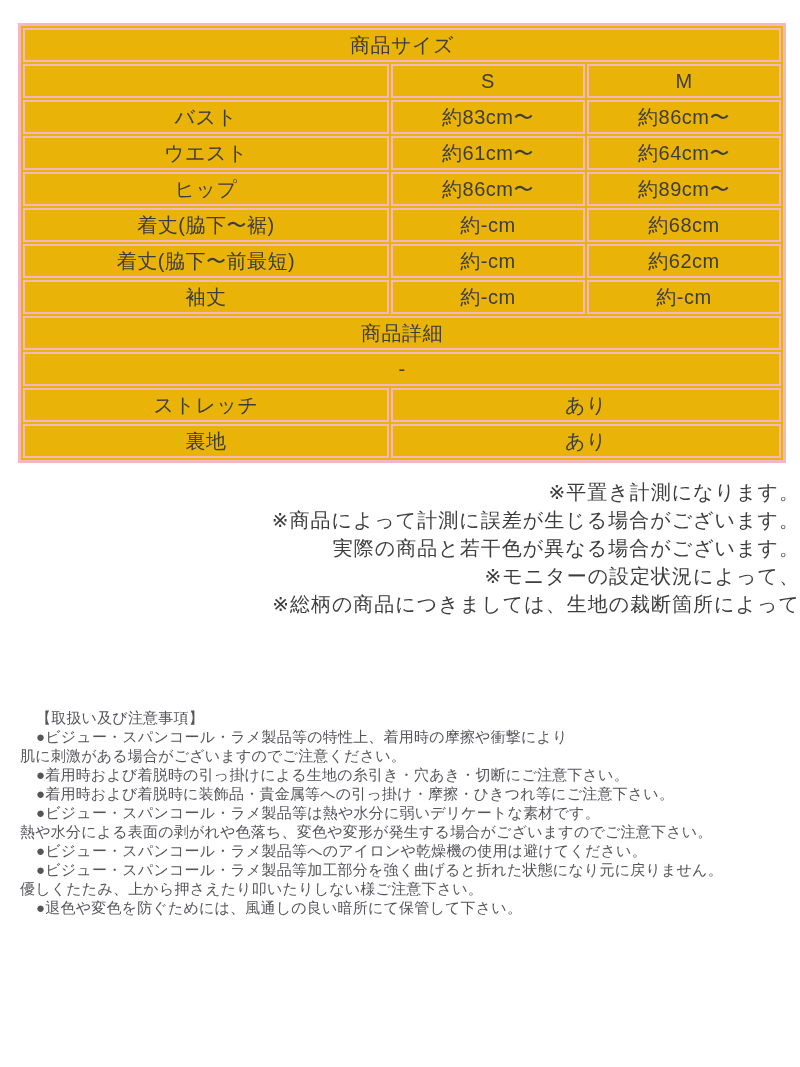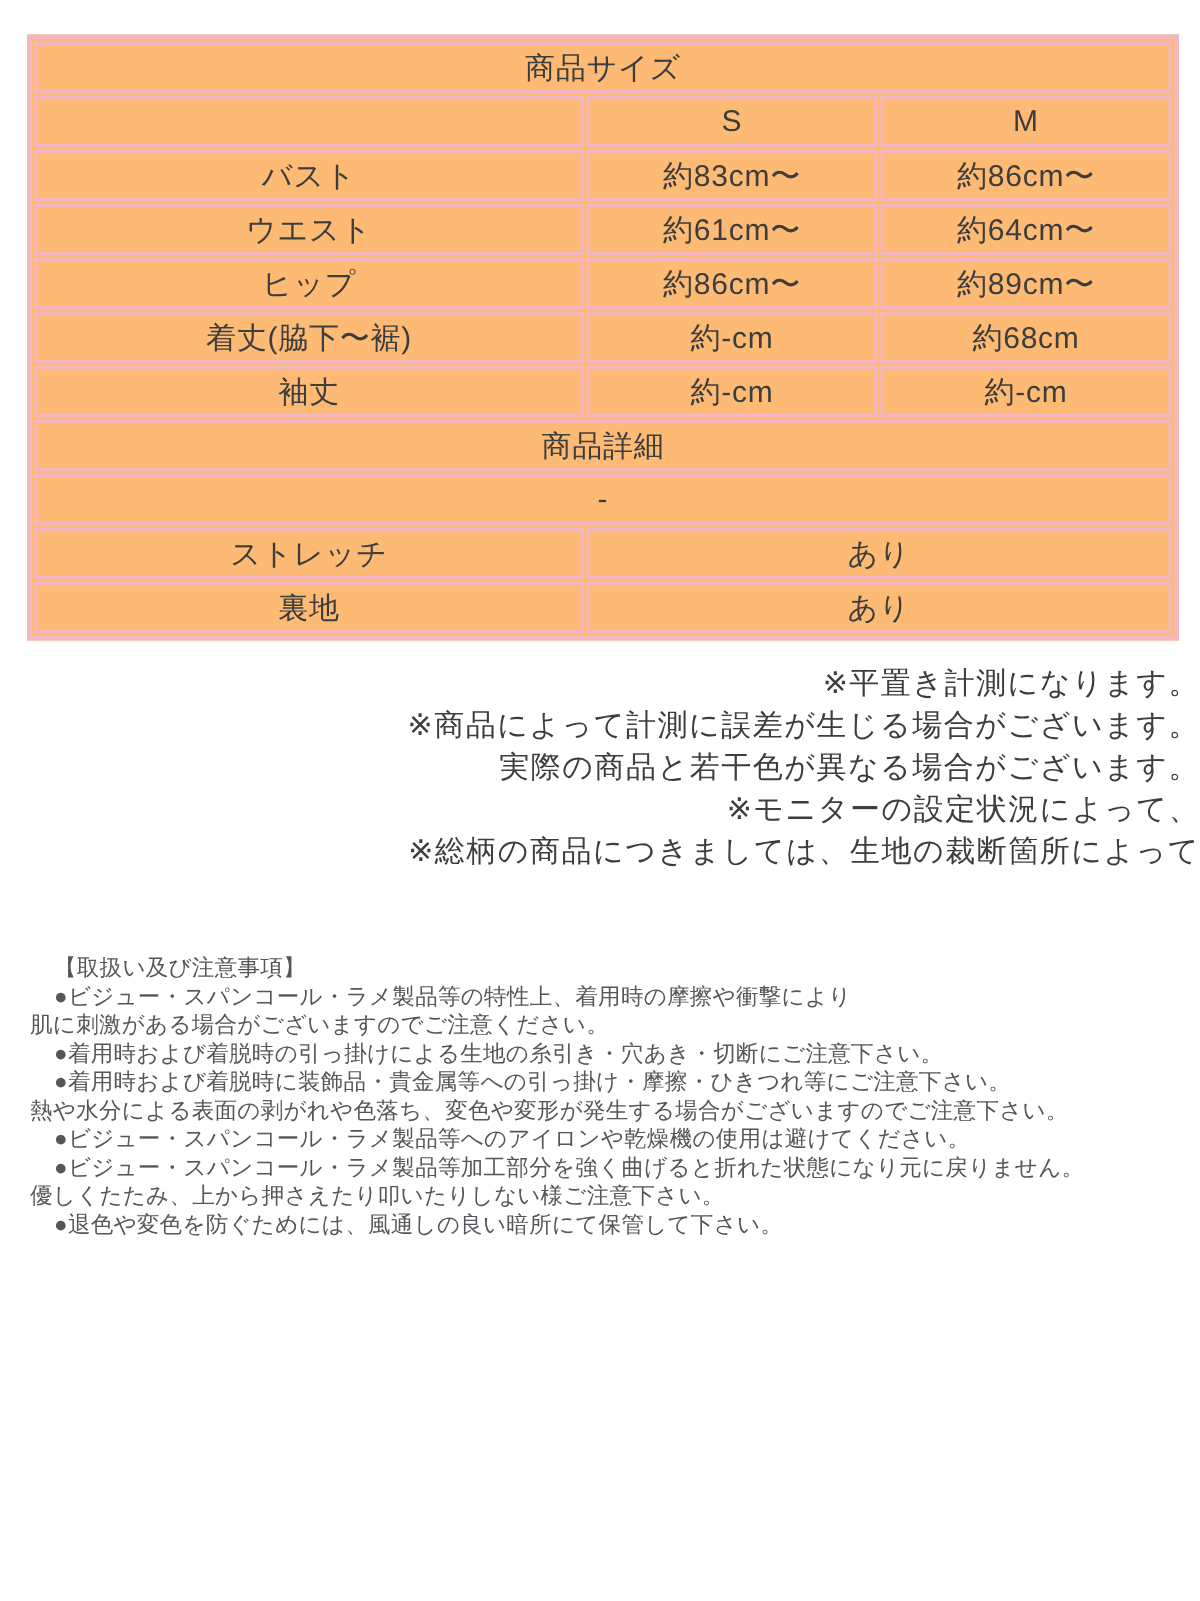--- a/index.html
+++ b/index.html
@@ -12,21 +12,21 @@
   .page { position: relative; width: 800px; height: 1067px; background: #fff; }
 
   
   table.size-table {
     table-layout: fixed;
     border-collapse: separate;
     border-spacing: 2px;
     border: 3px solid #f4b7c2;
     margin: 23px 0 12px 18px;
     width: 768px;
-    background: #fdba74;
+    background: #eab308;
   }
   table.size-table td {
     box-sizing: border-box;
     border: 2px solid #f4b7c2;
     height: 34px;
     padding: 0 2px;
     text-align: center;
     vertical-align: middle;
     font-size: 20px;
     color: #3d3d3d;
@@ -40,21 +40,21 @@
     margin-top: 15px;
     text-align: right;
     font-size: 20px;
     line-height: 28px;
     color: #3d3d3d;
     letter-spacing: 1px;
   }
 
   
   .care {
-    margin-top: 54px;
+    margin-top: 90px;
     font-size: 15px;
     line-height: 19px;
     color: #55555a;
     letter-spacing: 0.2px;
     white-space: nowrap;
   }
   .care .ln-a { padding-left: 36px; }  
   .care .ln-b { padding-left: 20px; }  
 </style>
 </head>
@@ -92,20 +92,25 @@
         <td>ヒップ</td>
         <td>約86cm〜</td>
         <td>約89cm〜</td>
       </tr>
       <tr>
         <td>着丈(脇下〜裾)</td>
         <td>約-cm</td>
         <td>約68cm</td>
       </tr>
       <tr>
+        <td>着丈(脇下〜前最短)</td>
+        <td>約-cm</td>
+        <td>約62cm</td>
+      </tr>
+      <tr>
         <td>袖丈</td>
         <td>約-cm</td>
         <td>約-cm</td>
       </tr>
 
       <tr>
         <td colspan="3">商品詳細</td>
       </tr>
       <tr>
         <td colspan="3">-</td>
@@ -129,20 +134,21 @@
     <div>※モニターの設定状況によって、</div>
     <div>※総柄の商品につきましては、生地の裁断箇所によって</div>
   </div>
 
   <div class="care">
     <div class="ln-a">【取扱い及び注意事項】</div>
     <div class="ln-a">●ビジュー・スパンコール・ラメ製品等の特性上、着用時の摩擦や衝撃により</div>
     <div class="ln-b">肌に刺激がある場合がございますのでご注意ください。</div>
     <div class="ln-a">●着用時および着脱時の引っ掛けによる生地の糸引き・穴あき・切断にご注意下さい。</div>
     <div class="ln-a">●着用時および着脱時に装飾品・貴金属等への引っ掛け・摩擦・ひきつれ等にご注意下さい。</div>
+    <div class="ln-a">●ビジュー・スパンコール・ラメ製品等は熱や水分に弱いデリケートな素材です。</div>
     <div class="ln-b">熱や水分による表面の剥がれや色落ち、変色や変形が発生する場合がございますのでご注意下さい。</div>
     <div class="ln-a">●ビジュー・スパンコール・ラメ製品等へのアイロンや乾燥機の使用は避けてください。</div>
     <div class="ln-a">●ビジュー・スパンコール・ラメ製品等加工部分を強く曲げると折れた状態になり元に戻りません。</div>
     <div class="ln-b">優しくたたみ、上から押さえたり叩いたりしない様ご注意下さい。</div>
     <div class="ln-a">●退色や変色を防ぐためには、風通しの良い暗所にて保管して下さい。</div>
   </div>
 
 </div>
 
 </body></html>

